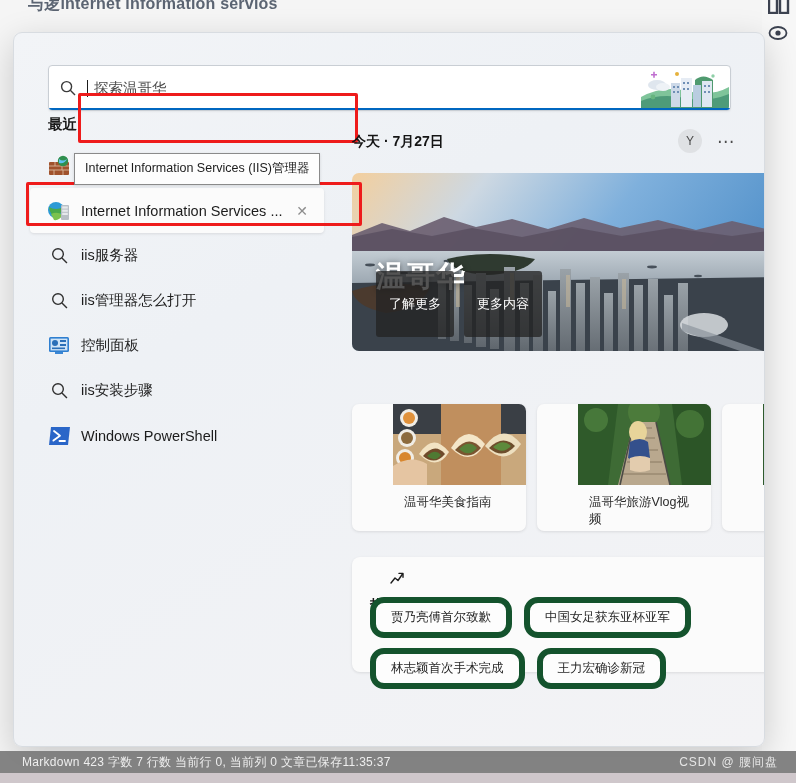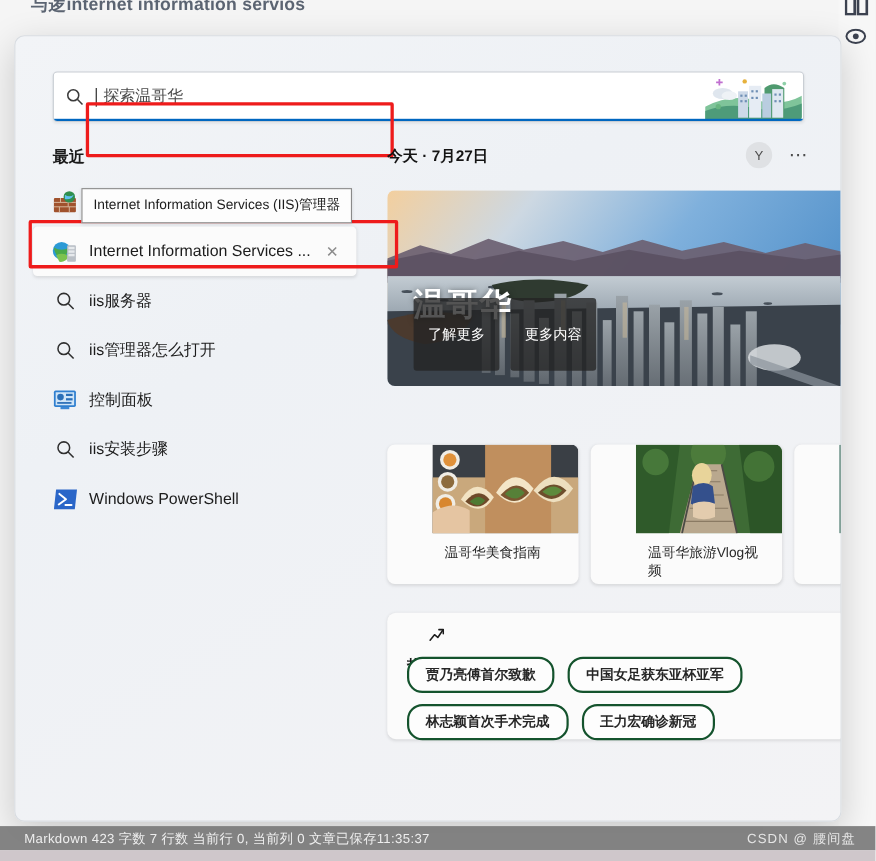--- a/index.html
+++ b/index.html
@@ -55,21 +55,21 @@
   #search-deco{
     position:absolute;right:1px;top:1px;width:88px;height:42px;
     border-radius:0 3px 3px 0;overflow:hidden;
   }
   #red-box-search{
     position:absolute;left:30px;top:28px;width:274px;height:44px;
     border:3px solid #ee1b1b;border-radius:2px;pointer-events:none;
   }
 
   
-  #left-col{position:absolute;left:0;top:94px;width:320px;bottom:0;}
+  #left-col{position:absolute;left:0;top:76px;width:320px;bottom:0;}
   #recent-head{
     position:absolute;left:34px;top:6px;font-size:14.5px;font-weight:bold;color:#1a1a1a;
   }
   #recent-list{position:absolute;left:16px;top:34px;right:10px;}
   .rec-item{
     position:relative;height:45px;display:flex;align-items:center;
     border-radius:4px;padding-left:14px;box-sizing:border-box;
   }
   .rec-item.selected{background:#fbfbfb;box-shadow:0 1px 3px rgba(0,0,0,.10);}
   .rec-ico{width:30px;flex:0 0 30px;display:flex;align-items:center;justify-content:center;}
@@ -138,22 +138,22 @@
     position:absolute;left:12px;top:430px;width:423px;height:115px;
     background:#fbfbfb;border-radius:8px;box-shadow:0 1px 3px rgba(0,0,0,.10);
   }
   #tr-head{position:absolute;left:18px;top:13px;display:flex;align-items:center;gap:8px;flex-direction:column;}
   #tr-head-label{font-size:13.5px;font-weight:bold;color:#1c1c1c;}
   #tr-chips{
     position:absolute;left:18px;top:40px;right:16px;
     display:flex;flex-wrap:wrap;gap:10px 12px;
   }
   .chip{
-    border:2px solid #14532d;border-radius:14px;padding:6px 15px;
-    font-size:12.5px;color:#262626;background:#fdfdfd;white-space:nowrap;font-weight:bold;
+    border:6px solid #14532d;border-radius:14px;padding:6px 15px;
+    font-size:12.5px;color:#262626;background:#fdfdfd;white-space:nowrap;
   }
 
   
   #statusbar{
     position:absolute;left:0;bottom:10px;width:796px;height:22px;
     background:#7b7b7b;color:#efefef;font-size:12px;
     display:flex;align-items:center;opacity:.93;
   }
   #status-left{position:absolute;left:22px;white-space:nowrap;letter-spacing:.3px;}
   #status-watermark{position:absolute;right:18px;white-space:nowrap;color:#e6e6e6;letter-spacing:1px;}

